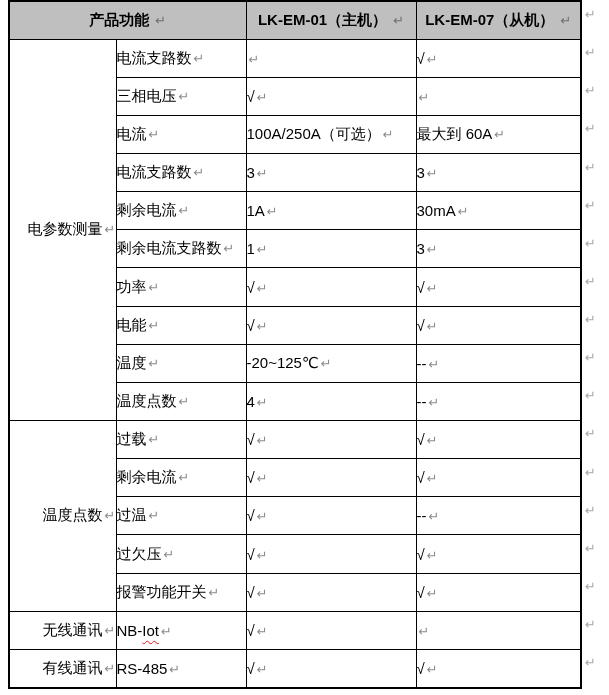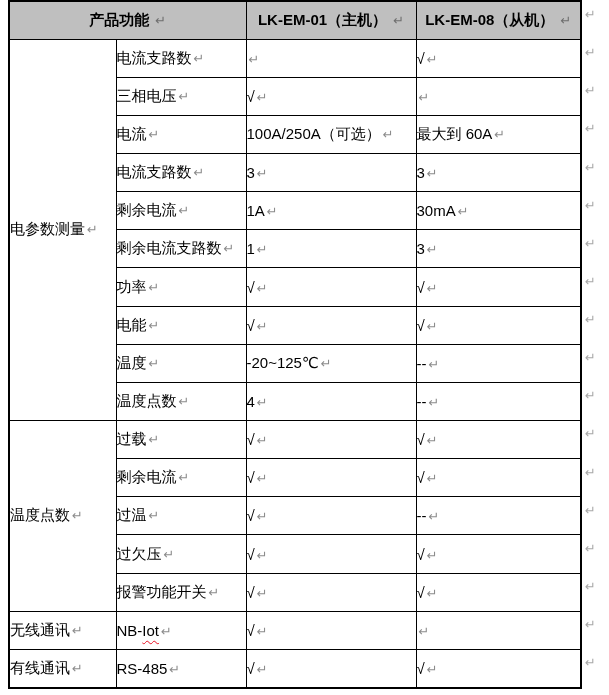--- a/index.html
+++ b/index.html
@@ -27,21 +27,21 @@
     overflow: hidden;
     white-space: nowrap;
     padding: 0;
   }
   .doc-table th {
     background: #bfbfbf;
     font-weight: bold;
     text-align: center;
   }
   .c-feat, .c-val { padding-left: 9px; text-align: left; }
-  .c-group { text-align: left; }
+  .c-group { text-align: right; }
   .pil {
     color: #8c8c8c;
     font-size: 13px;
     margin-left: 2px;
     font-family: "DejaVu Sans", sans-serif;
     font-weight: normal;
   }
   th .pil { margin-left: 6px; color: #6e6e6e; }
   .typo {
     text-decoration-line: underline;
@@ -72,21 +72,21 @@
   <colgroup>
     <col style="width:107px">
       <col style="width:130px">
       <col style="width:170px">
       <col style="width:165px">
   </colgroup>
   <tbody>
     <tr>
       <th colspan="2"><span>产品功能</span><span class="pil">↵</span></th>
       <th><span>LK-EM-01（主机）</span><span class="pil">↵</span></th>
-      <th><span>LK-EM-08（从机）</span><span class="pil">↵</span></th>
+      <th><span>LK-EM-07（从机）</span><span class="pil">↵</span></th>
     </tr>
 
     <tr>
       <td class="c-group" rowspan="10"><span>电参数测量</span><span class="pil">↵</span></td>
       <td class="c-feat"><span>电流支路数</span><span class="pil">↵</span></td>
       <td class="c-val"><span></span><span class="pil">↵</span></td>
       <td class="c-val"><span>√</span><span class="pil">↵</span></td>
     </tr>
     <tr>
       <td class="c-feat"><span>三相电压</span><span class="pil">↵</span></td>

